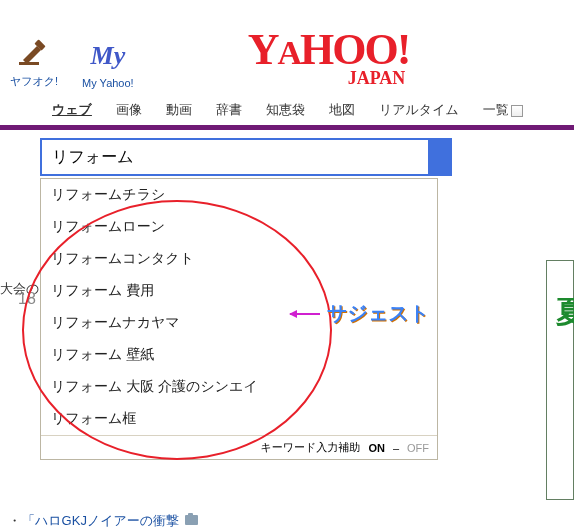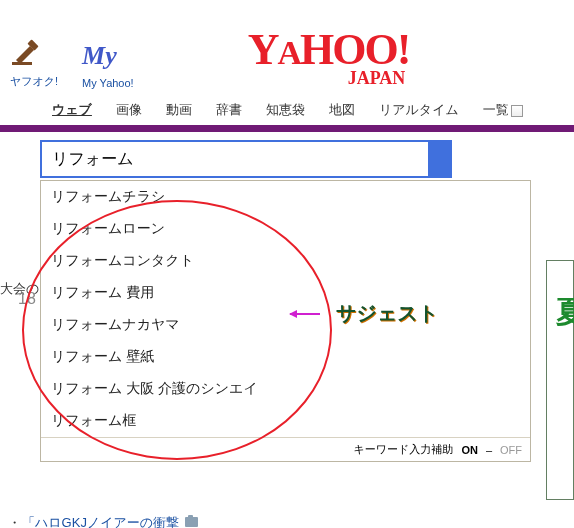--- a/index.html
+++ b/index.html
@@ -1,52 +1,52 @@
 <!DOCTYPE html>
 <html><head>
 <meta charset="utf-8">
 <style>
   * { box-sizing: border-box; margin: 0; padding: 0; }
   body { font-family: "MS PGothic", "Hiragino Kaku Gothic Pro", sans-serif; width: 574px; height: 528px; background: #fff; position: relative; overflow: hidden; }
   .topbar { display: flex; align-items: flex-end; padding: 8px 10px 4px; }
-  .toplink { text-align: left; font-size: 11px; color: #1a50a2; margin-right: 24px; margin-top: 30px; }
+  .toplink { text-align: center; font-size: 11px; color: #1a50a2; margin-right: 24px; margin-top: 30px; }
   .toplink .icon { display:block; margin:0 auto 6px; }
   .logo { margin-left: 90px; margin-top: 4px; }
   .logo-main { font-family: Georgia, "Times New Roman", serif; font-weight: bold; font-size: 44px; color: #e8202a; letter-spacing: -2px; line-height: 0.9; }
   .logo-main .bang { color: #e8202a; }
   .logo-sub { font-family: Georgia, serif; font-weight: bold; font-size: 18px; color: #e8202a; text-align: right; margin-top: -2px; margin-right: 4px; }
-  .tabs { display: flex; align-items: center; padding: 6px 0 4px 40px; border-bottom: 7px solid #701a75; gap: 0; }
+  .tabs { display: flex; align-items: center; padding: 6px 0 4px 40px; border-bottom: 5px solid #701a75; gap: 0; }
   .tab { font-size: 13px; color: #333; padding: 2px 12px; }
   .tab.active { font-weight: bold; text-decoration: underline; }
   .tab.more::after { content: ""; display:inline-block; width:10px; height:10px; margin-left:2px; border:1px solid #999; background:linear-gradient(#fff,#eee); vertical-align:middle; position:relative; }
   .tab.more { position:relative; }
   .tab.more .dd { width:0;height:0;border-left:3px solid transparent;border-right:3px solid transparent;border-top:4px solid #555;position:absolute;right:12px;top:8px; }
   .search-wrap { margin: 8px 0 0 40px; position: relative; }
   .search-box { width: 412px; border: 2px solid #4070dd; display:flex; }
   .search-input { flex:1; font-size: 16px; padding: 8px 10px; border: none; outline: none; font-family:inherit; }
   .search-btn { width: 22px; background: #4070dd; border:none; }
-  .suggest { position: absolute; top: 40px; left: 0; width: 491px; border: 1px solid #bcb6a3; background: #fff; z-index: 10; }
+  .suggest { position: absolute; top: 40px; left: 0; width: 398px; border: 1px solid #bcb6a3; background: #fff; z-index: 10; }
   .suggest-item { font-size: 14px; padding: 7px 10px; color: #222; cursor: pointer; }
   .suggest-foot { display:flex; justify-content:flex-end; align-items:center; padding: 4px 8px; border-top:1px solid #d8d2c2; font-size:11px; gap:8px; }
   .suggest-foot .on { font-weight:bold; }
   .suggest-foot .off { color:#999; }
   .sidebox { position:absolute; right:0; top:260px; width:28px; height:240px; border:1px solid #637f62; background:#fff; }
   .sidebox span { writing-mode: vertical-rl; font-size:30px; font-weight:bold; color:#1d8a2e; display:block; padding:14px 0 0 0; line-height:1.6; font-family:"MS Mincho","Hiragino Mincho Pro",serif; letter-spacing:18px;}
   .news { margin: 330px 0 0 8px; font-size:13px; }
   .news-item { padding: 6px 0 6px 14px; position:relative; }
   .news-item::before { content:"・"; position:absolute; left:0; color:#333; }
   .news-item a { color:#1a50a2; text-decoration:none; }
   .cam { display:inline-block; width:13px; height:10px; background:#8aa0b3; border-radius:1px; position:relative; vertical-align:baseline; margin-left:2px; }
   .cam::before{content:"";position:absolute;top:-2px;left:3px;width:5px;height:2px;background:#8aa0b3;border-radius:1px 1px 0 0;}
   .new-badge { font-size:10px; color:#e8202a; font-weight:bold; margin-left:3px; }
   .leftlabel { position:absolute; left:0; top:232px; font-size:13px; color:#333;margin-top:48px; }
   .leftnum { position:absolute; left:18px; top:290px; font-size:16px; color:#888; }
   
   .anno-circle { position:absolute; left:22px; top:200px; width:310px; height:260px; border:2px solid #e8202a; border-radius:50%; pointer-events:none; z-index:20; }
-  .anno-text { position:absolute; left:336px; top:300px; font-size:20px; font-weight:bold; color:#14532d; text-shadow:1px 1px 0 #d07000; z-index:20; pointer-events:none; }
+  .anno-text { position:absolute; left:327px; top:300px; font-size:20px; font-weight:bold; color:#3b82f6; text-shadow:1px 1px 0 #d07000; z-index:20; pointer-events:none; }
   .anno-arrow { position:absolute; left:290px; top:313px; width:30px; height:2px; background:#d020d0; z-index:20; pointer-events:none; }
   .anno-arrow::before { content:""; position:absolute; left:-1px; top:-3px; width:0;height:0;border-top:4px solid transparent;border-bottom:4px solid transparent;border-right:8px solid #d020d0; }
 </style>
 </head>
 <body>
 
 <div class="topbar">
   <div class="toplink">
     <span class="icon">
       <svg width="34" height="28" viewBox="0 0 34 28">

